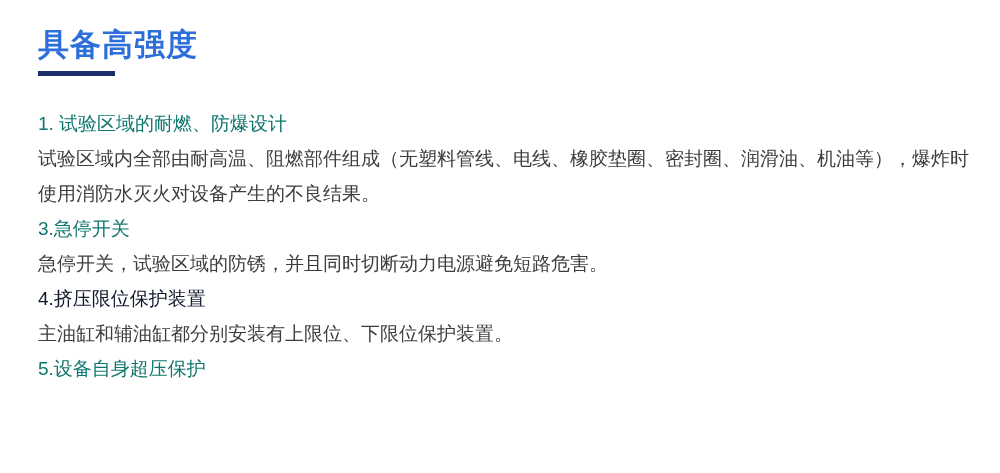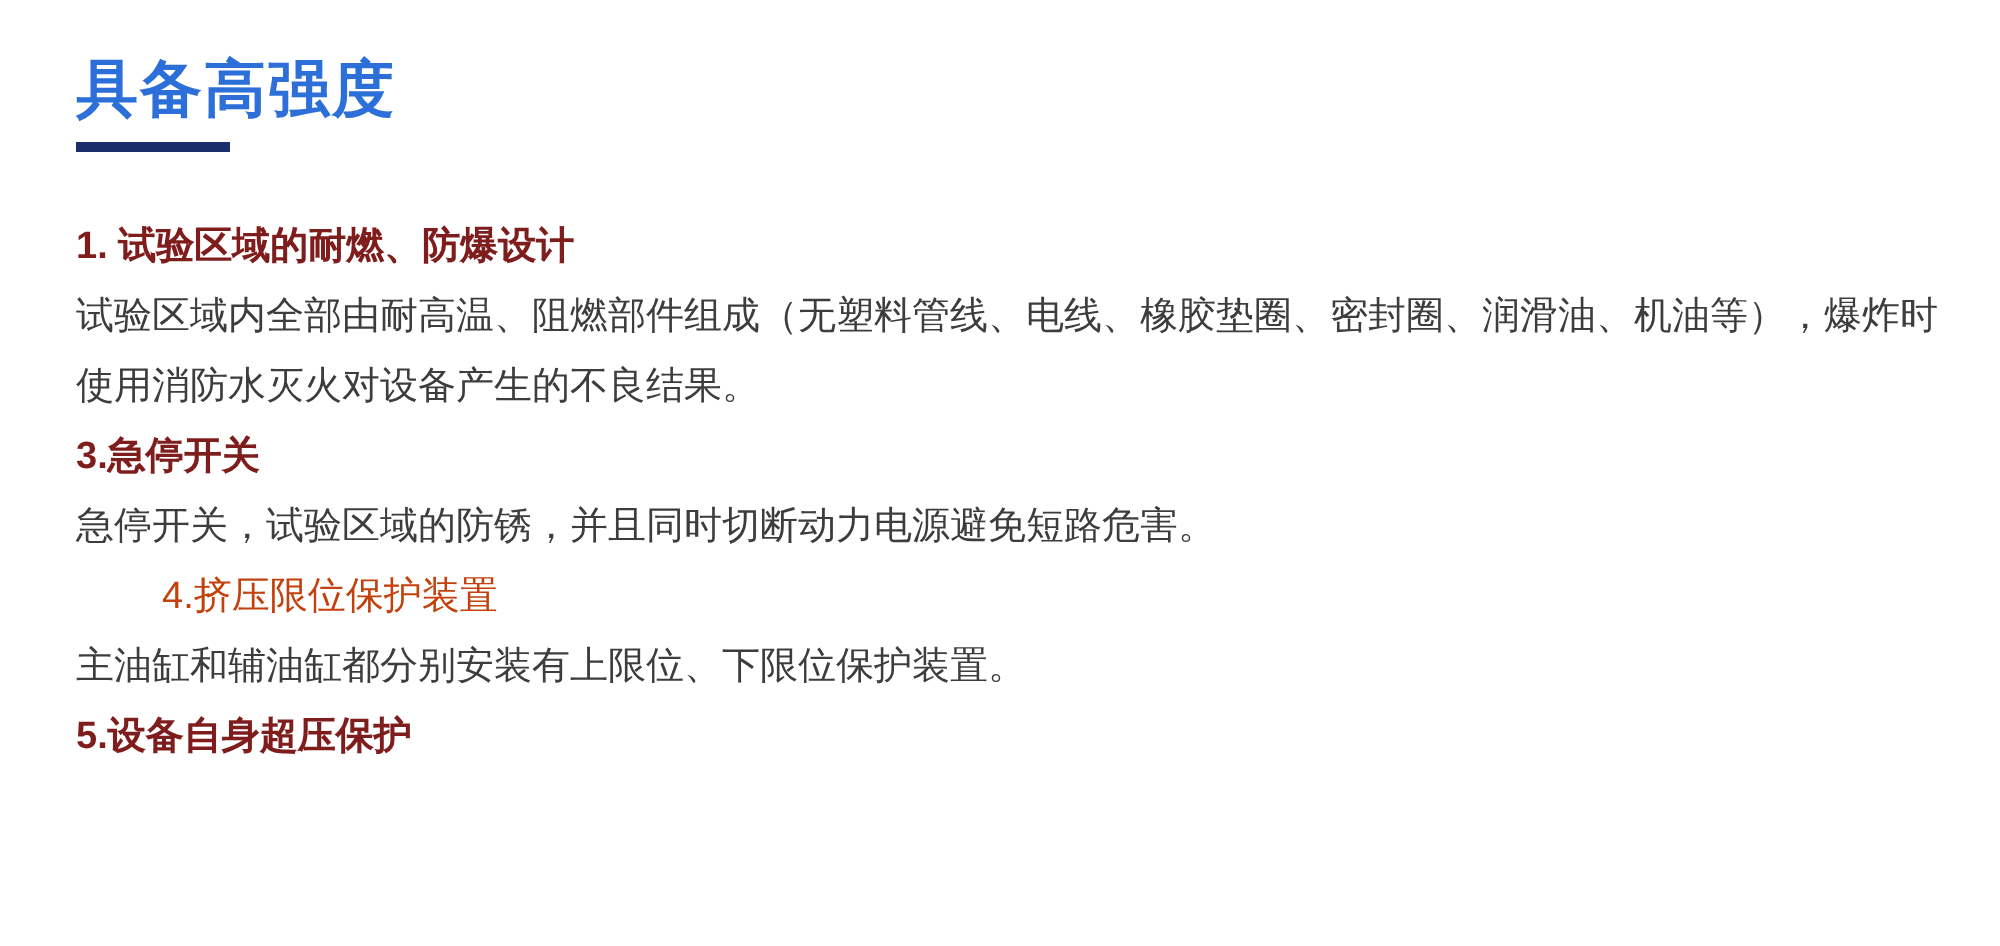--- a/index.html
+++ b/index.html
@@ -31,27 +31,26 @@
     height: 5px;
     background: #1B2E6B;
   }
   .sections {
     margin-top: 30px;
   }
   .sec-heading {
     margin: 0;
     font-size: 19px;
     line-height: 35px;
-    font-weight: 700;
-    color: #7f1d1d;
+    font-weight: 400;
+    color: #0f766e;
   }
   .sec-heading.plain {
     font-weight: 400;
-    color: #c2410c;
-    margin-left: 43px;
+    color: #0f172a;
   }
   .sec-para {
     margin: 0;
     font-size: 19px;
     line-height: 35px;
     font-weight: 400;
     color: #3D3D3D;
     word-break: normal;
     overflow-wrap: break-word;
   }

